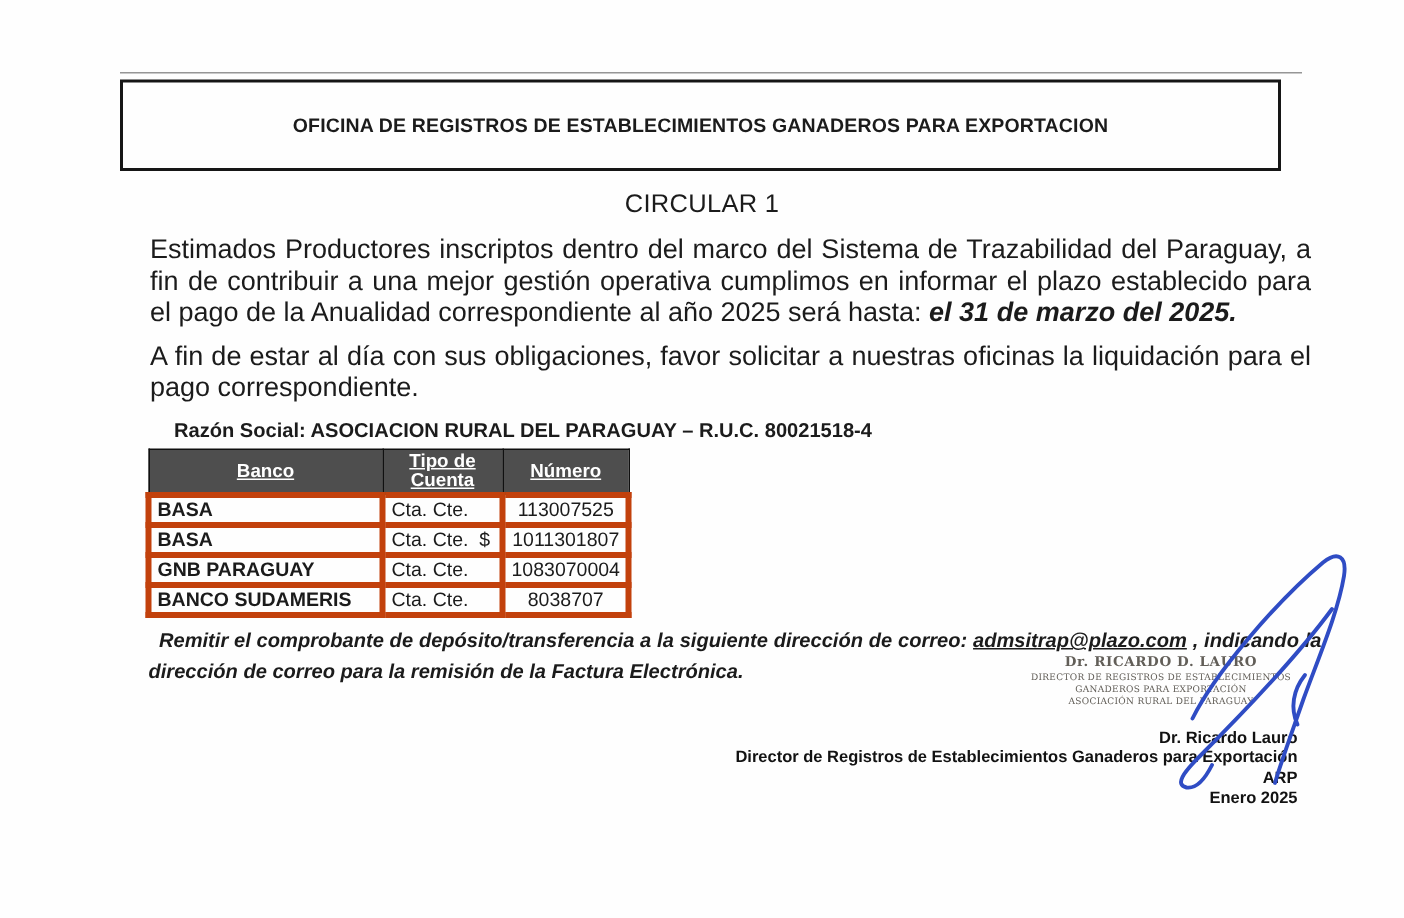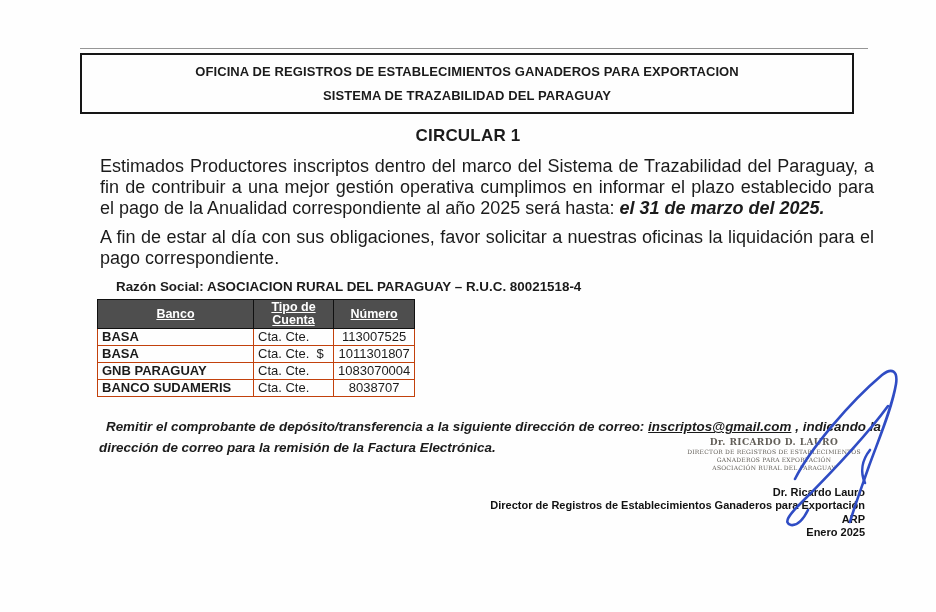--- a/index.html
+++ b/index.html
@@ -9,35 +9,35 @@
     overflow:hidden;margin:0 auto;box-shadow:0 0 4px rgba(0,0,0,.2);
   }
   .abs{position:absolute;}
   
   .artifact-line{left:80px;top:48px;width:788px;height:1px;background:#6a6a6a;opacity:.7;}
   .header-box{
     left:80px;top:53px;width:770px;height:57px;border:2px solid #161616;
     display:flex;flex-direction:column;justify-content:space-evenly;
     text-align:center;font-weight:bold;font-size:13px;letter-spacing:.1px;
   }
-  .title{left:0;top:126px;width:936px;text-align:center;font-weight:bold;font-size:17px;letter-spacing:.2px;}
+  .title{left:0;top:126px;width:936px;text-align:center;font-weight:normal;font-size:17px;letter-spacing:.2px;}
   .para{left:100px;width:774px;font-size:18px;line-height:21px;text-align:justify;}
   #p1{top:156px;}
   #p2{top:227px;}
   #p3{top:253px;}
   .bi{font-weight:bold;font-style:italic;}
   .razon{left:100px;top:279px;font-weight:bold;font-size:13.4px;margin-left:16px;}
   
   .bank-table{left:97px;top:299px;border-collapse:collapse;font-size:13px;}
   .bank-table th{
     background:var(--th-bg,#4e4e4e);color:var(--th-fg,#fff);
     font-size:12.5px;font-weight:bold;border:1px solid #101010;
     padding:1px 4px;line-height:13px;height:26px;text-decoration:underline;
   }
-  .bank-table td{border:1px solid #c2410c;padding:0 4px;height:16px;line-height:16px;white-space:pre;}
+  .bank-table td{border:4px solid #c2410c;padding:0 4px;height:16px;line-height:16px;white-space:pre;}
   .col-banco{width:147px;} .col-tipo{width:71px;margin-top:44px;} .col-num{width:72px;}
   td.banco{font-weight:bold;}
   td.numero{text-align:center;}
   
   .note{left:99px;top:416px;width:782px;font-size:13.4px;line-height:21px;
         font-weight:bold;font-style:italic;text-indent:7px;text-align:justify;}
   .email{text-decoration:underline;}
   
   .stamp{
     left:686px;top:437px;width:176px;text-align:center;
@@ -55,21 +55,20 @@
 </style>
 </head>
 <body>
 
 <div class="page" style="--ink: #2f4cc4; --th-bg: #4e4e4e; --th-fg: #ffffff; --stamp: #55514a; --text: #1b1b1b;">
 
   <div class="abs artifact-line"></div>
 
   <div class="abs header-box">
     <div>OFICINA DE REGISTROS DE ESTABLECIMIENTOS GANADEROS PARA EXPORTACION</div>
-    <div>SISTEMA DE TRAZABILIDAD DEL PARAGUAY</div>
   </div>
 
   <div class="abs title">CIRCULAR 1</div>
 
   <div class="abs para" id="p1"><span>Estimados Productores inscriptos dentro del marco del Sistema de Trazabilidad del Paraguay, a fin de contribuir a una mejor gestión operativa cumplimos en informar el plazo establecido para el pago de la Anualidad correspondiente al año 2025 será hasta: </span><span class="bi">el 31 de marzo del 2025.</span></div>
 
   <div class="abs para" id="p2">A fin de estar al día con sus obligaciones, favor solicitar a nuestras oficinas la liquidación para el pago correspondiente.</div>
 
 
   <div class="abs razon">Razón Social: ASOCIACION RURAL DEL PARAGUAY – R.U.C. 80021518-4</div>
@@ -99,21 +98,21 @@
         <td class="numero">1083070004</td>
       </tr>
       <tr>
         <td class="banco">BANCO SUDAMERIS</td>
         <td>Cta. Cte.</td>
         <td class="numero">8038707</td>
       </tr>
     </tbody>
   </table>
 
-  <div class="abs note"><span>Remitir el comprobante de depósito/transferencia a la siguiente dirección de correo: </span><span class="email">inscriptos@gmail.com</span><span> , indicando la dirección de correo para la remisión de la Factura Electrónica.</span></div>
+  <div class="abs note"><span>Remitir el comprobante de depósito/transferencia a la siguiente dirección de correo: </span><span class="email">admsitrap@plazo.com</span><span> , indicando la dirección de correo para la remisión de la Factura Electrónica.</span></div>
 
   <div class="abs stamp">
     <div class="s1">Dr. RICARDO D. LAURO</div>
     <div class="s2">DIRECTOR DE REGISTROS DE ESTABLECIMIENTOS</div>
     <div class="s2">GANADEROS PARA EXPORTACIÓN</div>
     <div class="s2">ASOCIACIÓN RURAL DEL PARAGUAY</div>
   </div>
 
   <svg class="abs sig-svg" viewBox="0 0 136 168" xmlns="http://www.w3.org/2000/svg">
     <g fill="none" stroke="var(--ink,#2f4cc4)" stroke-width="2.6" stroke-linecap="round" stroke-linejoin="round">

